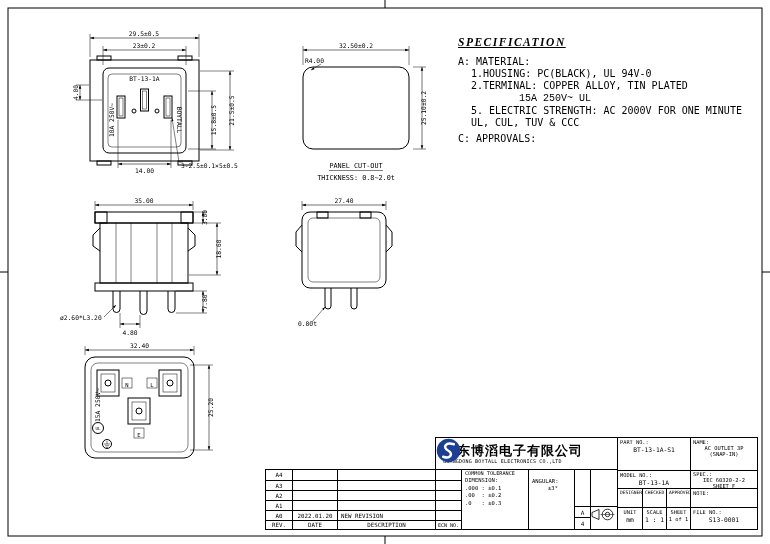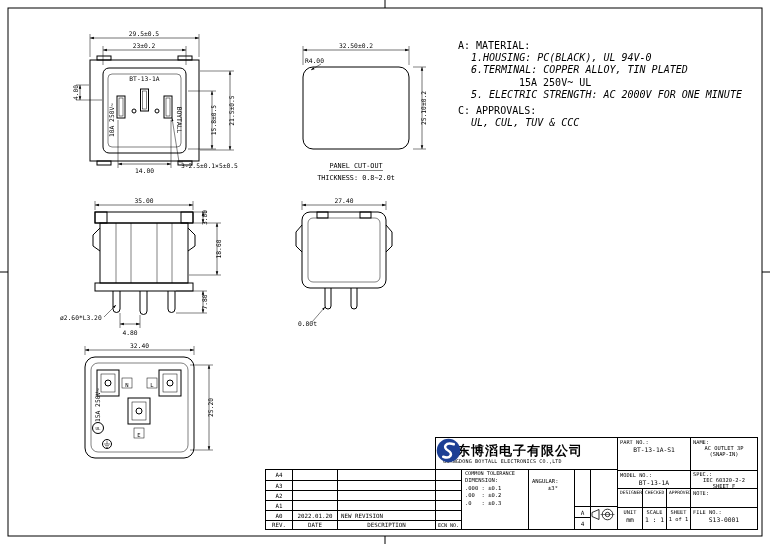--- a/index.html
+++ b/index.html
@@ -11,22 +11,22 @@
   text{font-family:"DejaVu Sans Mono",monospace;font-size:6.3px;fill:#000;}
   .t{font-size:6.3px;}
   .t7{font-size:6.8px;}
   .ts{font-size:5.5px;}
   .mid{text-anchor:middle;}
   
   #spec{position:absolute;left:458px;top:36px;width:300px;}
   .spec-title{font-family:"Liberation Serif",serif;font-style:italic;font-weight:bold;font-size:11.5px;text-decoration:underline;letter-spacing:1.5px;margin-bottom:8px;}
   .spec-line{font-size:10px;line-height:12.2px;white-space:pre;}
   .lvl0{margin-top:4px;}
-  .lvl1{padding-left:13px;font-style:italic;}
-  .lvl2{padding-left:61px;}
+  .lvl1{padding-left:13px;}
+  .lvl2{padding-left:61px;font-family:Liberation Mono, monospace;}
   
   .blk{position:absolute;border:1px solid #000;box-sizing:border-box;background:#fff;}
   .cell{position:absolute;box-sizing:border-box;overflow:hidden;}
   .bl{border-left:1px solid #000;}
   .bt{border-top:1px solid #000;}
   .clabel{font-size:5.3px;padding:1px 2px 0 2px;}
   .cval{font-size:6.3px;text-align:center;margin-top:1px;}
   .cval2{font-size:5.4px;text-align:center;}
   .center{display:flex;align-items:center;justify-content:center;}
   #company{display:flex;align-items:center;padding:2px 3px;}
@@ -223,27 +223,28 @@
     <text x="47" y="46.5" class="ts mid">N</text>
     <text x="72" y="46.5" class="ts mid">L</text>
     <text x="59" y="96.5" class="ts mid">E</text>
     <text class="t mid" transform="translate(20,65) rotate(-90)">15A 250V~</text>
     <text x="18" y="90" class="mid" style="font-size:4.2px">UL</text>
     <text class="t mid" transform="translate(132.5,67.5) rotate(-90)">25.20</text>
   </g>
 </svg>
 
 <div id="spec">
+  <div class="spec-title">SPECIFICATION</div>
   <div class="spec-line lvl0">A: MATERIAL:</div>
   <div class="spec-line lvl1">1.HOUSING: PC(BLACK), UL 94V-0</div>
-  <div class="spec-line lvl1">6.TERMINAL: COPPER ALLOY, TIN PLATED</div>
+  <div class="spec-line lvl1">2.TERMINAL: COPPER ALLOY, TIN PLATED</div>
   <div class="spec-line lvl2">15A 250V~ UL</div>
   <div class="spec-line lvl1">5. ELECTRIC STRENGTH: AC 2000V FOR ONE MINUTE</div>
+  <div class="spec-line lvl1">UL, CUL, TUV &amp; CCC</div>
   <div class="spec-line lvl0">C: APPROVALS:</div>
-  <div class="spec-line lvl1">UL, CUL, TUV &amp; CCC</div>
 </div>
 
 <div id="company" class="blk" style="left:435px;top:437px;width:183px;height:33px">
   <span>
     <svg width="25" height="25" viewBox="0 0 26 26">
       <circle cx="13" cy="13" r="12.2" fill="#1c3f94"></circle>
       <path d="M18.5,6.5 C10,3.5 6.5,10 12.5,13 C18.5,16 15,22.5 7.5,19.5" stroke="#fff" stroke-width="2.6" fill="none" stroke-linecap="round"></path>
     </svg>
   </span>
   <span class="cotext">

